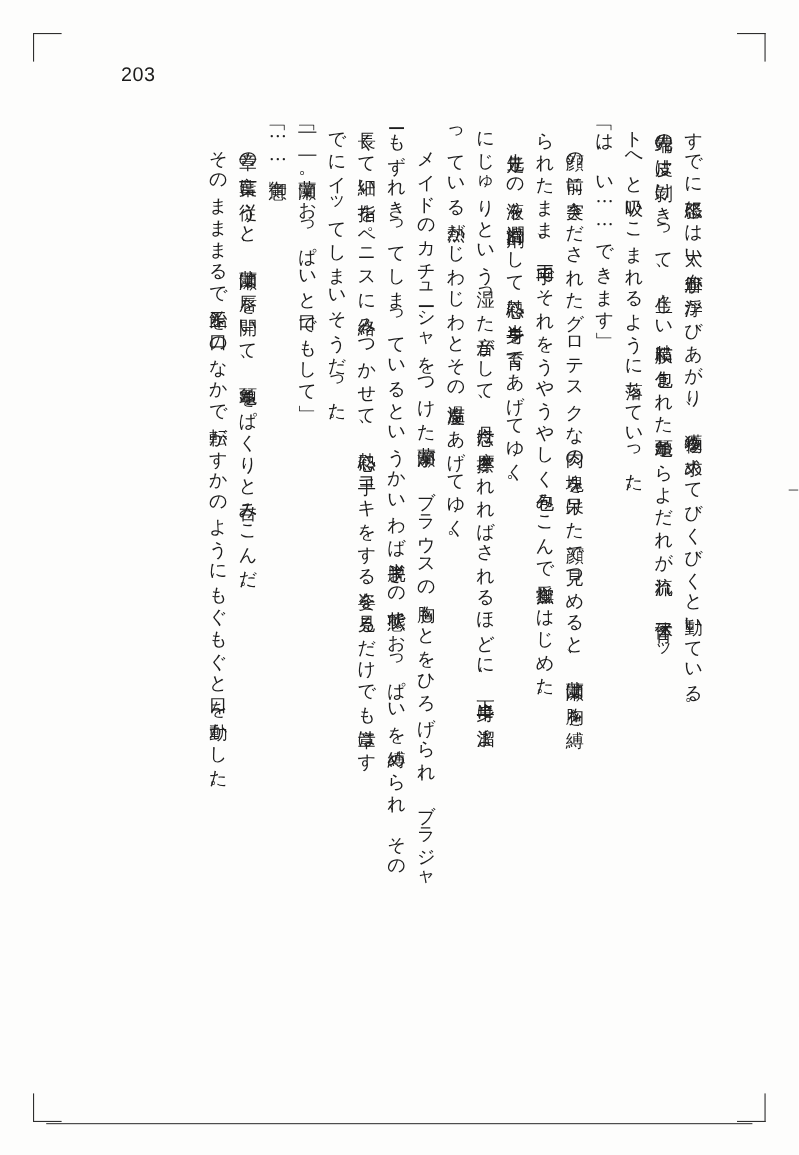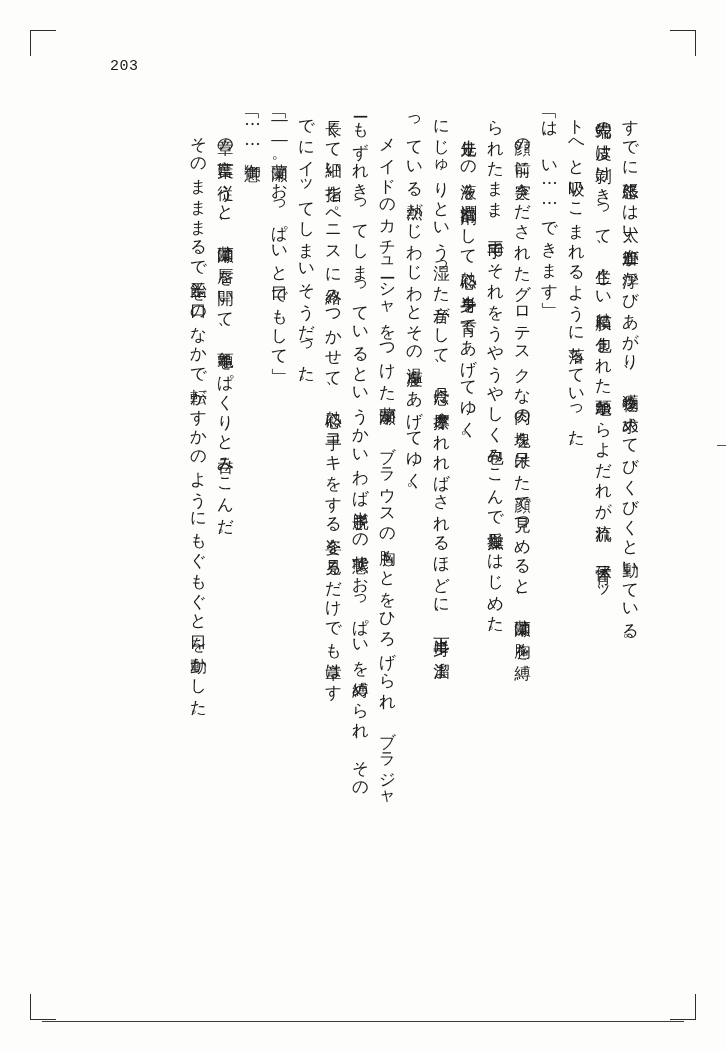--- a/index.html
+++ b/index.html
@@ -13,24 +13,24 @@
     height: 1050px;
     background: #fdfdfc;
     overflow: hidden;
     font-family: "Liberation Serif", "DejaVu Serif", serif;
     color: #1b1b1b;
   }
   .page-number {
     position: absolute;
     top: 58px;
     left: 110px;
-    font-size: 15px;
+    font-size: 18px;
     letter-spacing: 0.5px;
     color: #1b1b1b;
-    font-family: Liberation Mono, monospace;
+    font-family: Liberation Sans, sans-serif;
   }
   .text-block {
     position: absolute;
     top: 108px;
     right: 88px;
     height: 800px;
     width: 560px;
     display: flex;
     flex-direction: row-reverse;
     align-items: flex-start;

